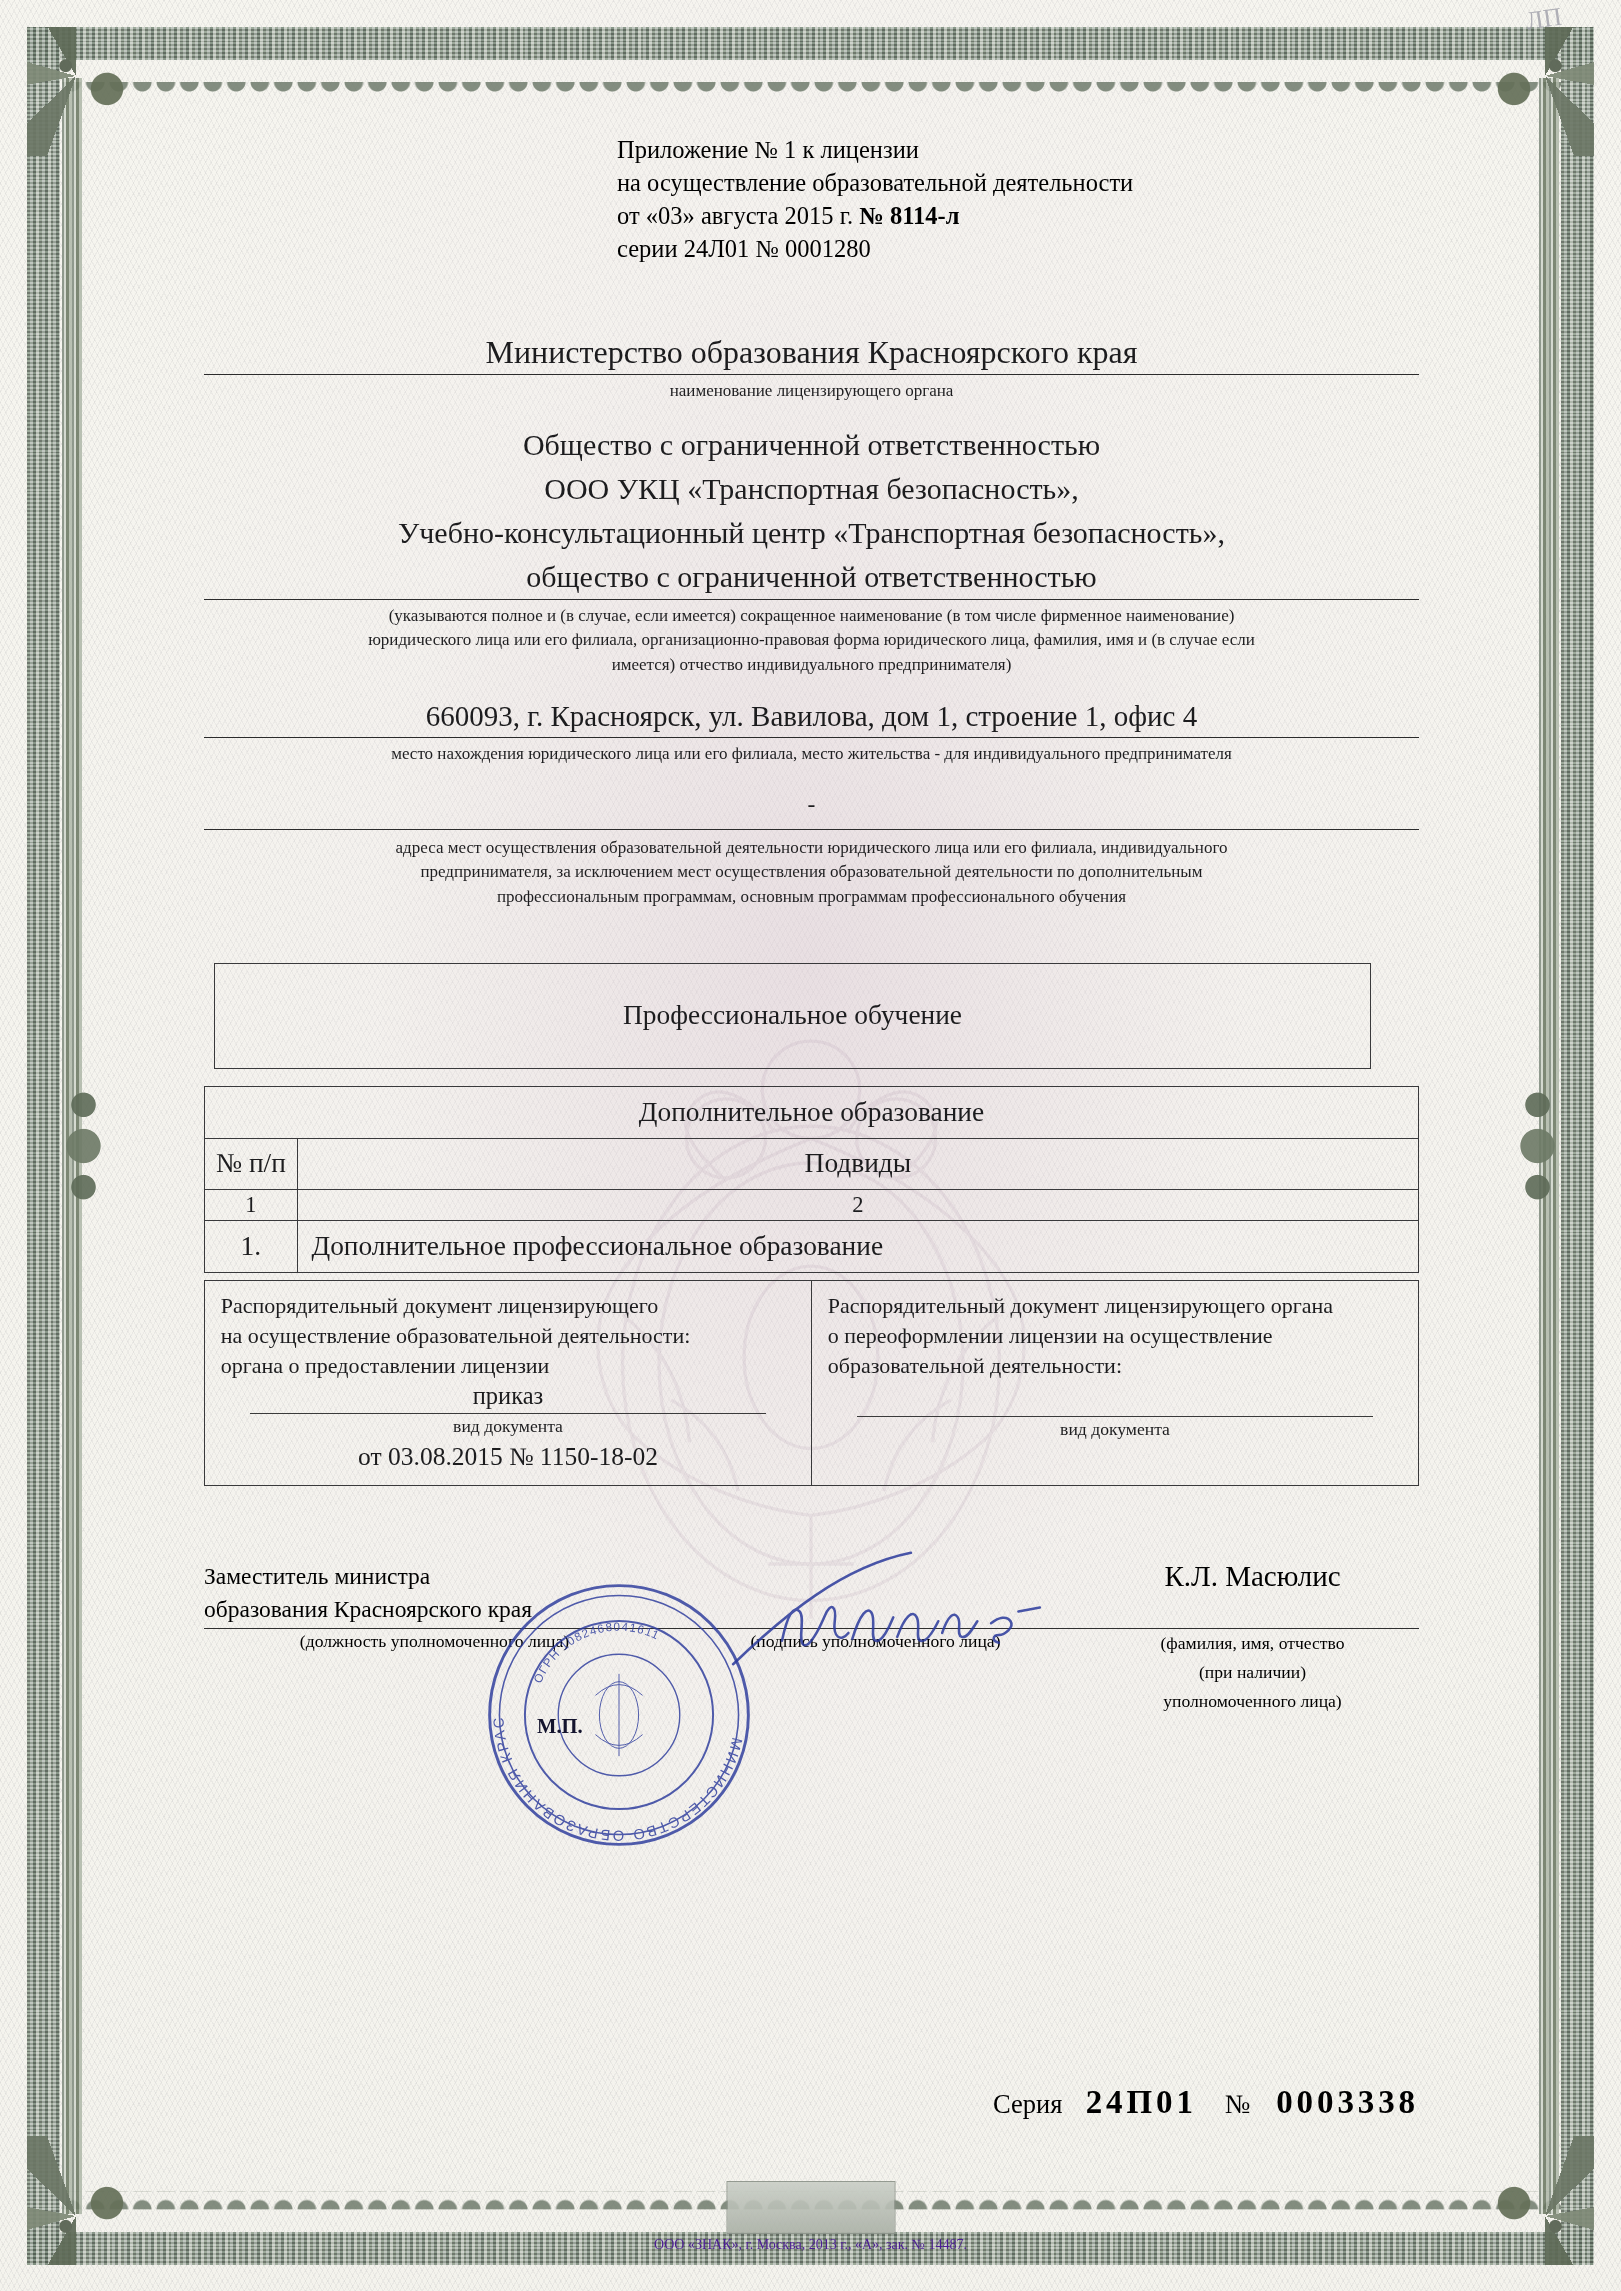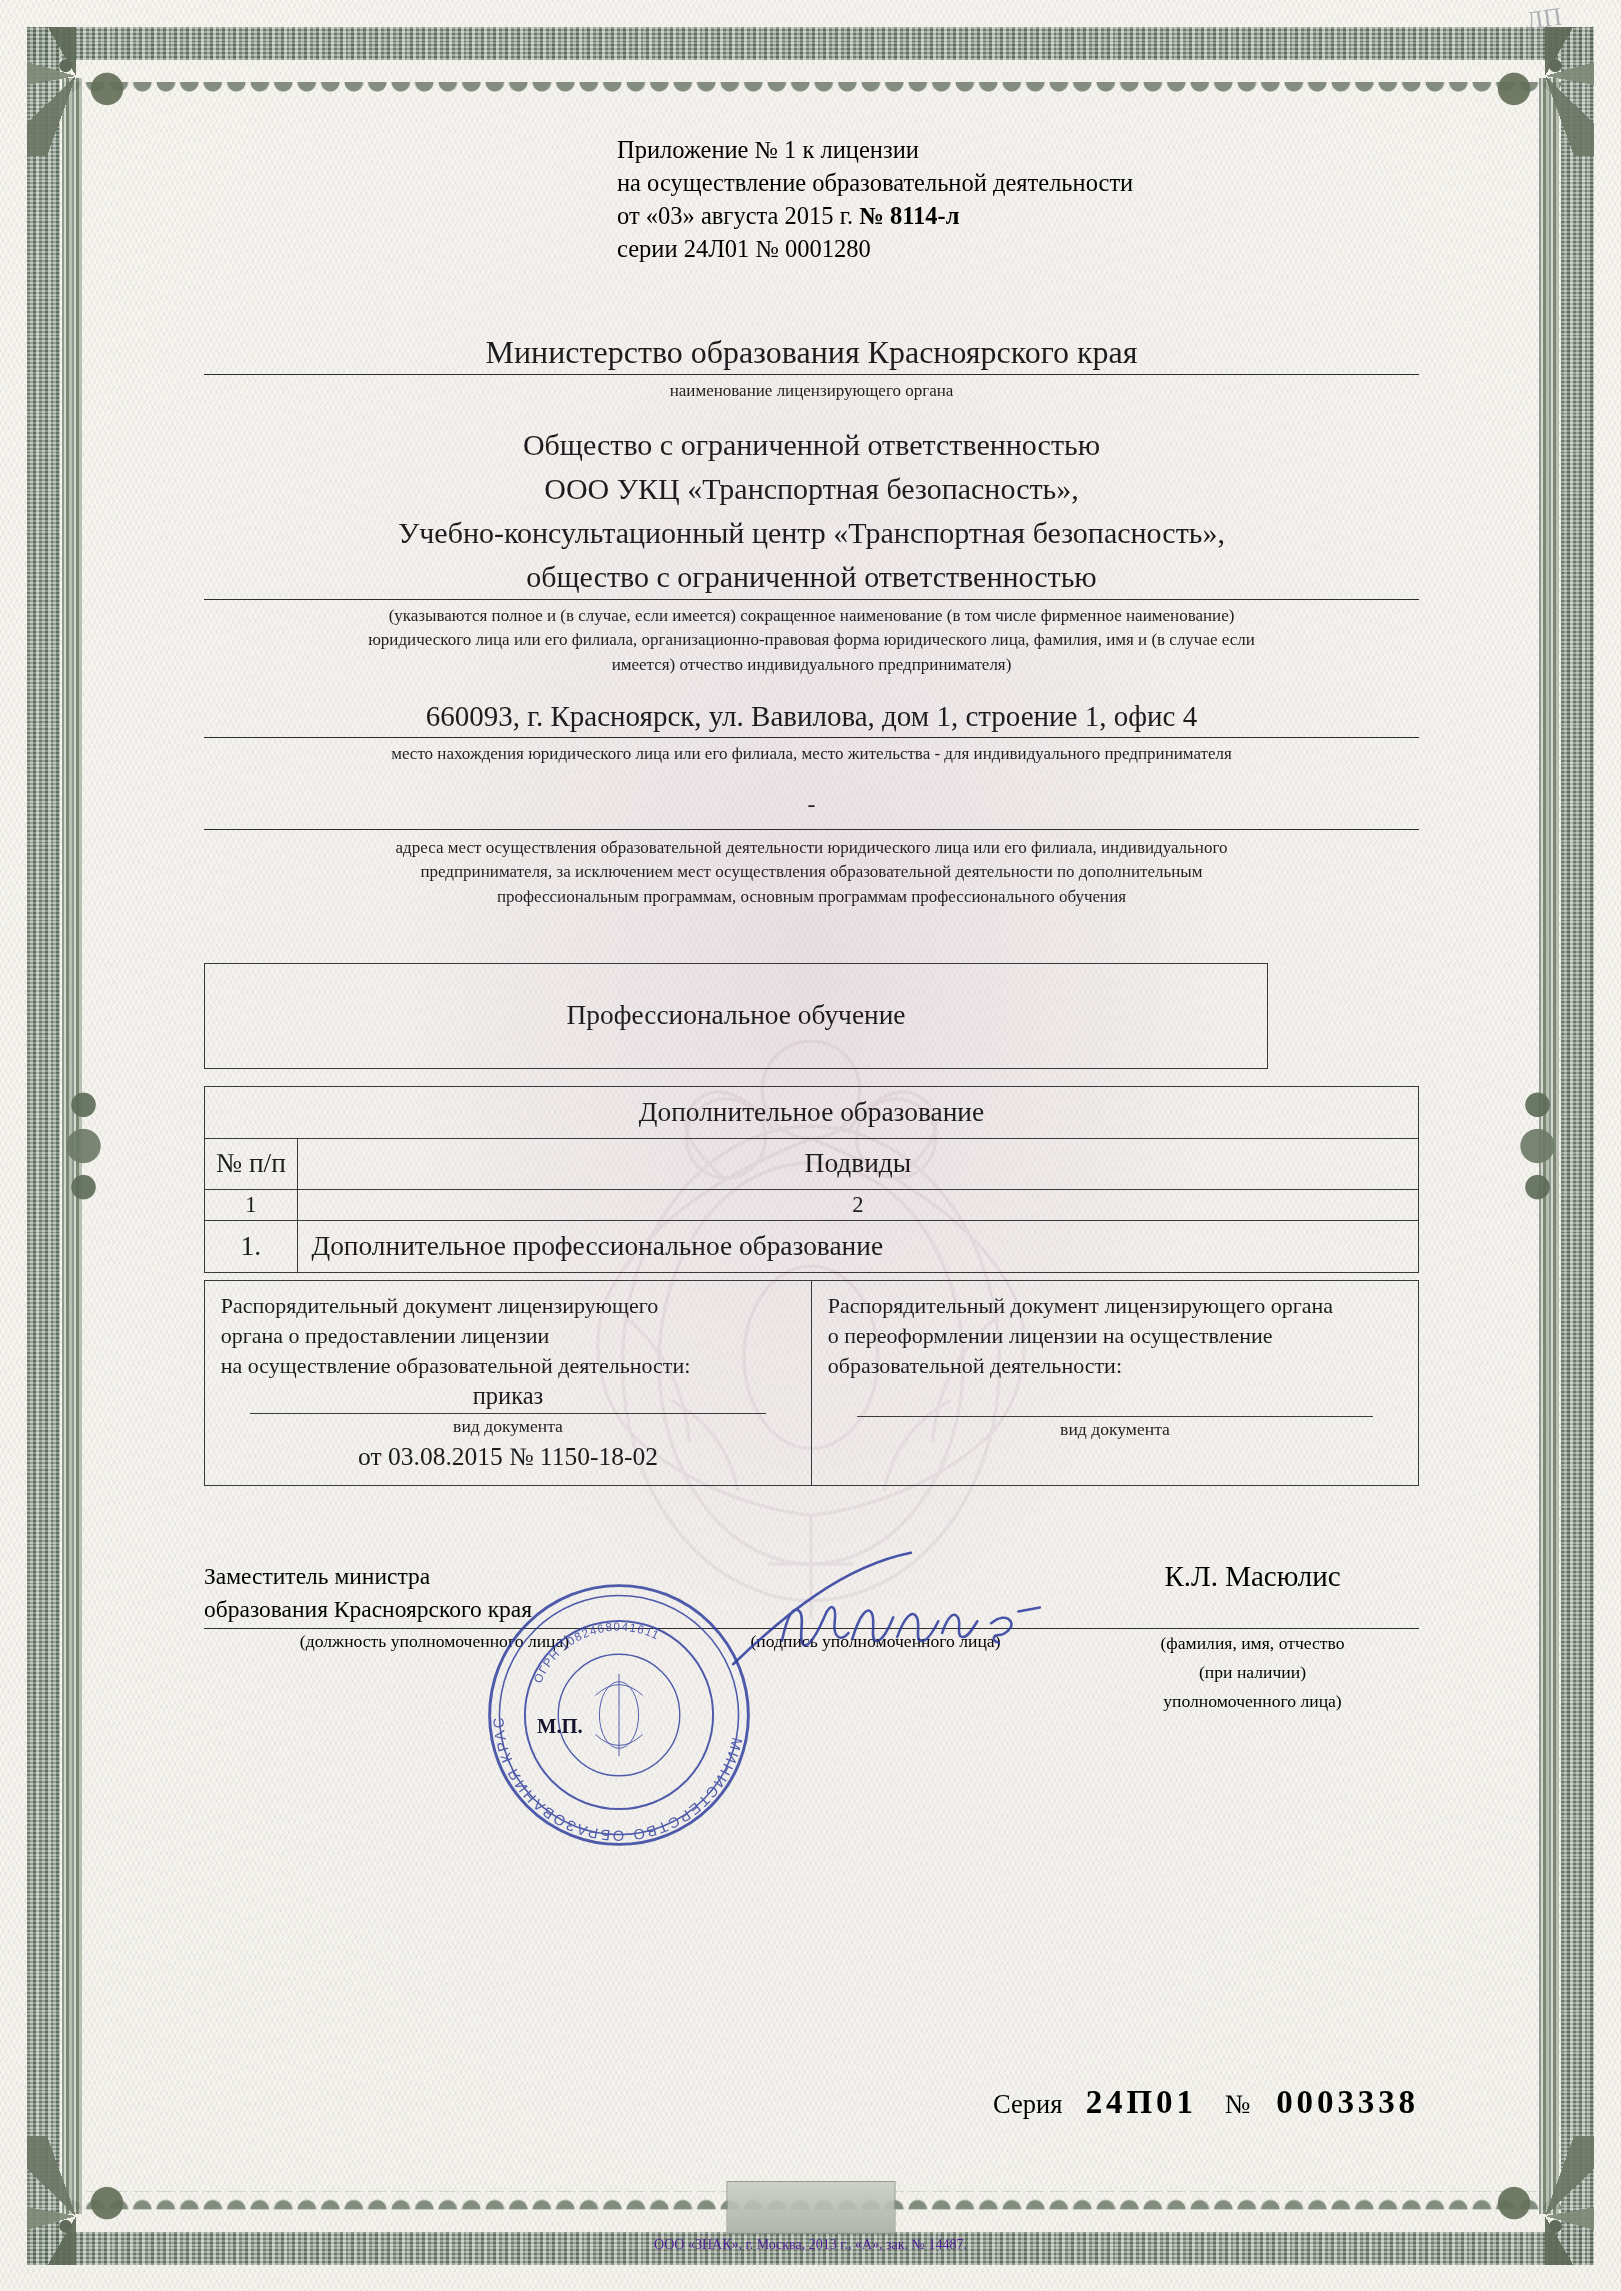--- a/index.html
+++ b/index.html
@@ -182,21 +182,21 @@
       <div class="cap" style="padding-top:3.9px">место нахождения юридического лица или его филиала, место жительства - для индивидуального предпринимателя</div>
     </div>
 
     <div style="position:absolute;left:0;top:784px;width:1215px;">
       <div class="addr rule" style="min-height:45px;font-size:23.5px;">-</div>
       <div class="cap" style="padding-top:5.9px">адреса мест осуществления образовательной деятельности юридического лица или его филиала, индивидуального</div>
       <div class="cap">предпринимателя, за исключением мест осуществления образовательной деятельности по дополнительным</div>
       <div class="cap">профессиональным программам, основным программам профессионального обучения</div>
     </div>
 
-    <div style="position:absolute;left:0;top:963px;width:1064px;">
+    <div style="position:absolute;left:10px;top:963px;width:1157px;">
       <table class="tbl">
         <tbody>
             <tr>
           <td class="tall" style="height:84px;">Профессиональное обучение</td>
         </tr>
       </tbody>
         </table>
     </div>
 
     <div style="position:absolute;left:0;top:1086px;width:1215px;">
@@ -218,22 +218,22 @@
           <td style="text-align:left;padding-left:13.7px;">Дополнительное профессиональное образование</td>
         </tr>
       </tbody>
         </table>
     </div>
 
     <div style="position:absolute;left:0;top:1280px;width:1215px;">
       <div class="docbox">
         <div class="col">
           <div>Распорядительный документ лицензирующего</div>
+          <div>на осуществление образовательной деятельности:</div>
           <div>органа о предоставлении лицензии</div>
-          <div>на осуществление образовательной деятельности:</div>
           <div class="doc-kind">приказ</div>
           <div class="doc-line"></div>
           <div class="doc-sub">вид документа</div>
           <div class="doc-date">от 03.08.2015 № 1150-18-02</div>
         </div>
         <div class="col">
           <div>Распорядительный документ лицензирующего органа</div>
           <div>о переоформлении лицензии на осуществление</div>
           <div>образовательной деятельности:</div>
           <div class="doc-kind" style="min-height:33px"></div>

